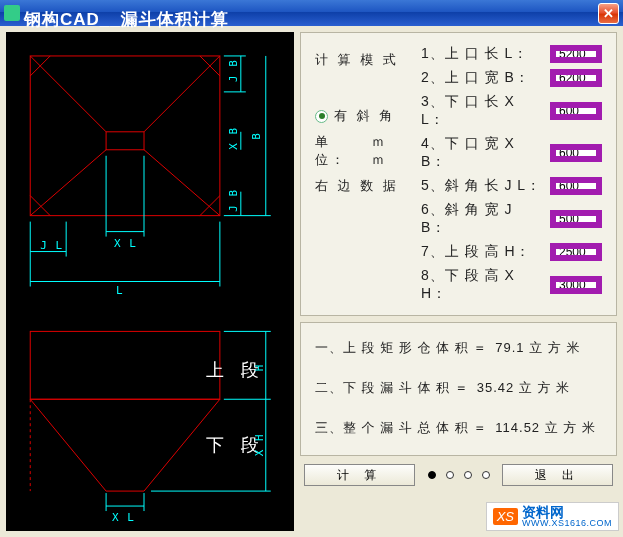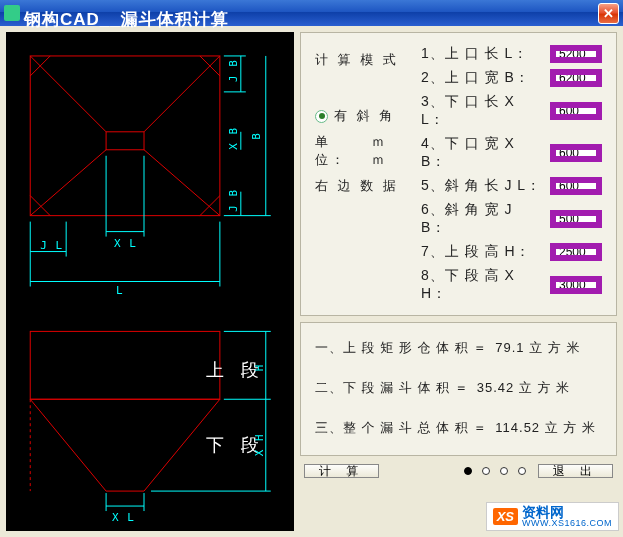--- a/index.html
+++ b/index.html
@@ -19,26 +19,26 @@
 .mode-row { display: flex; align-items: center; gap: 6px; height: 18px; }
 .radio { width: 13px; height: 13px; border: 1px solid #6b8; border-radius: 50%; display: inline-flex; align-items: center; justify-content: center; background: #fff; }
 .radio.checked::after { content: ""; width: 6px; height: 6px; border-radius: 50%; background: #2a7f2a; }
 .fields-col { flex: 1; display: flex; flex-direction: column; gap: 6px; }
 .field-row { display: flex; align-items: center; gap: 8px; }
 .field-label { flex: 1; font-size: 14px; letter-spacing: 1px; color: #222; }
 .field-input { width: 52px; height: 18px; border: 6px solid #a21caf; background: #fff; font-size: 12px; padding: 0 3px; text-align: left; }
 .result-panel { display: flex; flex-direction: column; gap: 22px; padding: 16px 14px 18px; font-size: 13px; letter-spacing: 1px; color: #222; }
 .result-panel .rline { display: flex; gap: 8px; }
 .btn-row { display: flex; align-items: center; gap: 12px; padding: 2px 4px; }
-.btn { height: 14px; padding: 0 14px; border: 1px solid #888; background: linear-gradient(to bottom, #fdfdfb, #ece9d8); cursor: pointer; font-size: 12px; letter-spacing: 6px; text-align: center; display: inline-flex; align-items: center; }
+.btn { height: 22px; padding: 0 32px; border: 1px solid #888; background: linear-gradient(to bottom, #fdfdfb, #ece9d8); cursor: pointer; font-size: 12px; letter-spacing: 6px; text-align: center; display: inline-flex; align-items: center; }
 .pager { display: flex; gap: 10px; align-items: center; margin-left: auto; }
 .dot { width: 8px; height: 8px; border-radius: 50%; border: 1px solid #333; background: #fff; }
 .dot.filled { background: #000; border-color: #000; }
 .watermark { position: absolute; right: 4px; bottom: 6px; display: flex; align-items: center; background: #fff; border: 1px solid #ccc; padding: 2px 6px; font-size: 12px; gap: 4px; }
-.wm-logo { background: #f60; color: #fff; font-weight: bold; font-style: italic; padding: 1px 4px; border-radius: 2px; font-size: 13px; }
+.wm-logo { background: #f60; color: #fff; font-weight: normal; font-style: italic; padding: 1px 4px; border-radius: 2px; font-size: 13px; }
 .wm-cn { font-size: 14px; font-weight: bold; color: #06c; }
 .wm-url { font-size: 9px; color: #06c; letter-spacing: 0.5px; text-align: center; }
 .cad-text { fill: #0ff; font-size: 11px; font-family: monospace; letter-spacing: 1px; }
 </style>
 </head>
 <body>
 
 <div class="window">
   <div class="titlebar">
     <span class="titlebar-icon"></span>

